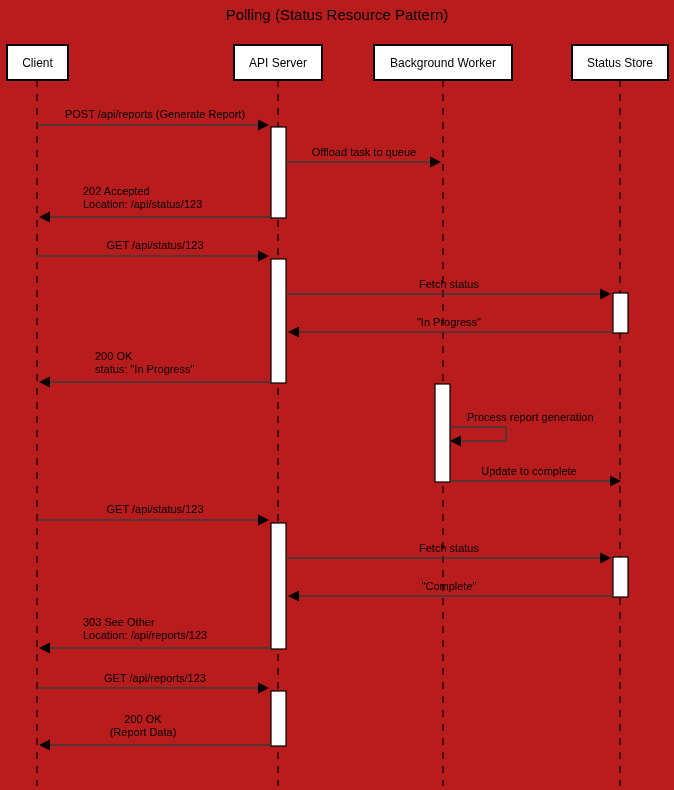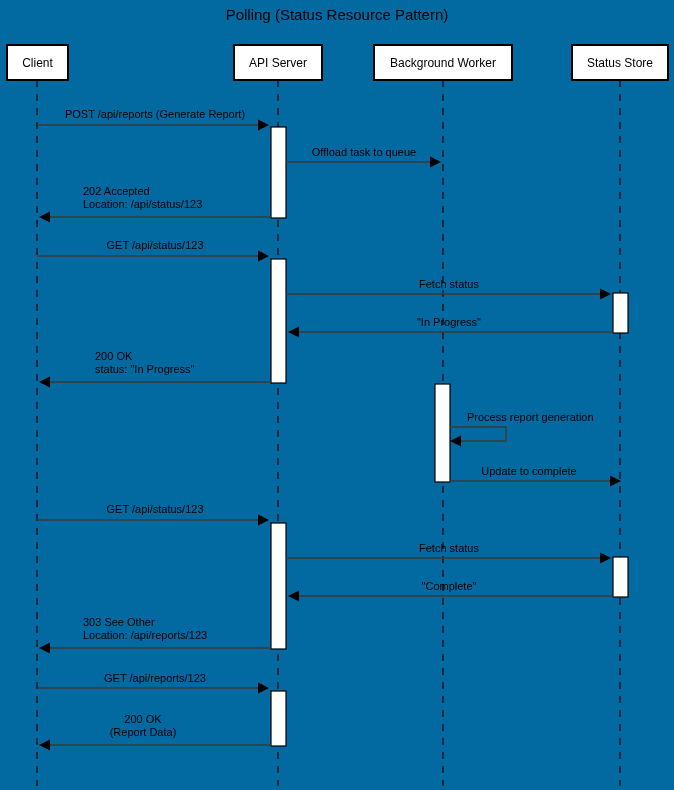--- a/index.html
+++ b/index.html
@@ -4,21 +4,21 @@
 <style>
   html, body {
     margin: 0;
     padding: 0;
     background: #ffffff;
   }
   #diagram-root {
     position: relative;
     width: 674px;
     height: 790px;
-    background: #0369a1;
+    background: #b91c1c;
     font-family: "Liberation Sans", sans-serif;
     overflow: hidden;
   }
   svg#seq {
     display: block;
     width: 674px;
     height: 790px;
   }
   .diagram-title {
     font-family: "Liberation Sans", sans-serif;

